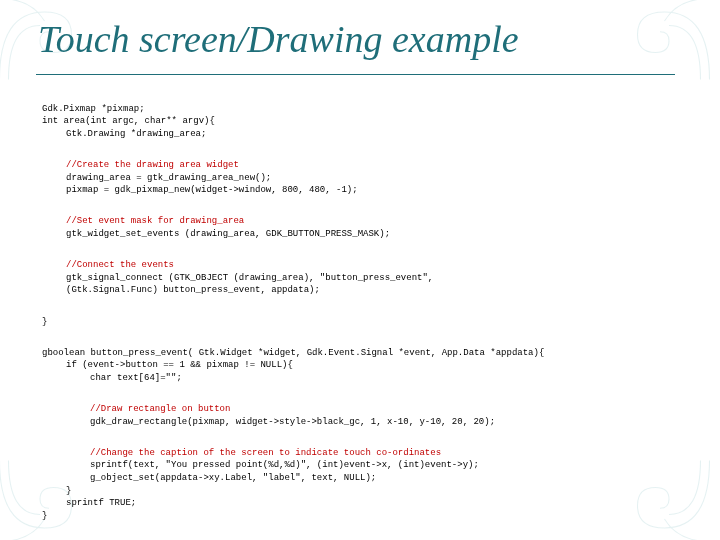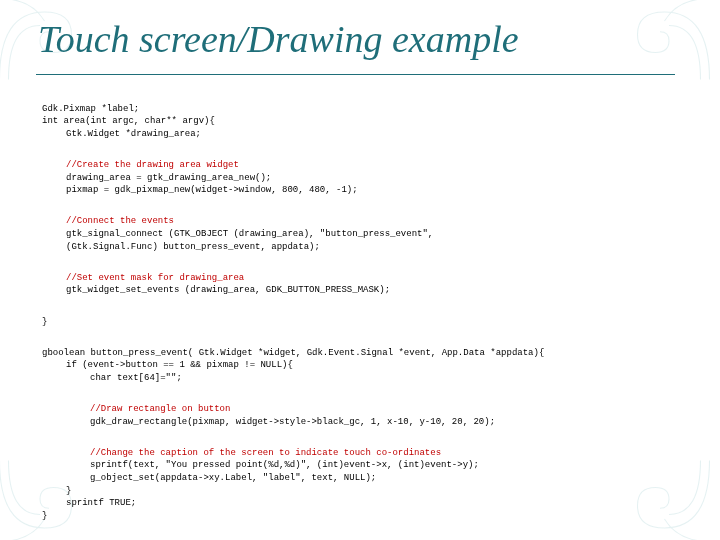--- a/index.html
+++ b/index.html
@@ -97,31 +97,31 @@
         <path d="M5,95 Q5,20 55,20 Q85,20 85,45 Q85,65 65,65 Q50,65 50,52 Q50,42 60,42"></path>
         <path d="M15,95 Q15,35 50,35"></path>
         <path d="M5,5 Q40,5 55,30"></path>
       </svg>
   </div>
 
   <div class="title">Touch screen/Drawing example</div>
   <div class="underline"></div>
 
   <div class="body">
-<div class="blk"><span>Gdk.Pixmap *label;</span>
+<div class="blk"><span>Gdk.Pixmap *pixmap;</span>
 <span>int area(int argc, char** argv){</span>
-<span class="ind1"></span><span>Gtk.Widget *drawing_area;</span></div>
+<span class="ind1"></span><span>Gtk.Drawing *drawing_area;</span></div>
 <div class="blk"><span class="ind1"></span><span class="cmt">//Create the drawing area widget</span>
 <span class="ind1"></span><span>drawing_area = gtk_drawing_area_new();</span>
 <span class="ind1"></span><span>pixmap = gdk_pixmap_new(widget-&gt;window, 800, 480, -1);</span></div>
+<div class="blk"><span class="ind1"></span><span class="cmt">//Set event mask for drawing_area</span>
+<span class="ind1"></span><span>gtk_widget_set_events (drawing_area, GDK_BUTTON_PRESS_MASK);</span></div>
 <div class="blk"><span class="ind1"></span><span class="cmt">//Connect the events</span>
 <span class="ind1"></span><span>gtk_signal_connect (GTK_OBJECT (drawing_area), "button_press_event",</span>
 <span class="ind1"></span><span>(Gtk.Signal.Func) button_press_event, appdata);</span></div>
-<div class="blk"><span class="ind1"></span><span class="cmt">//Set event mask for drawing_area</span>
-<span class="ind1"></span><span>gtk_widget_set_events (drawing_area, GDK_BUTTON_PRESS_MASK);</span></div>
 <div class="blk"><span>}</span></div>
 <div class="blk"><span>gboolean button_press_event( Gtk.Widget *widget, Gdk.Event.Signal *event, App.Data *appdata){</span>
 <span class="ind1"></span><span>if (event-&gt;button == 1 &amp;&amp; pixmap != NULL){</span>
 <span class="ind2"></span><span>char text[64]="";</span></div>
 <div class="blk"><span class="ind2"></span><span class="cmt">//Draw rectangle on button</span>
 <span class="ind2"></span><span>gdk_draw_rectangle(pixmap, widget-&gt;style-&gt;black_gc, 1, x-10, y-10, 20, 20);</span></div>
 <div class="blk"><span class="ind2"></span><span class="cmt">//Change the caption of the screen to indicate touch co-ordinates</span>
 <span class="ind2"></span><span>sprintf(text, "You pressed point(%d,%d)", (int)event-&gt;x, (int)event-&gt;y);</span>
 <span class="ind2"></span><span>g_object_set(appdata-&gt;xy.Label, "label", text, NULL);</span>
 <span class="ind1"></span><span>}</span>

